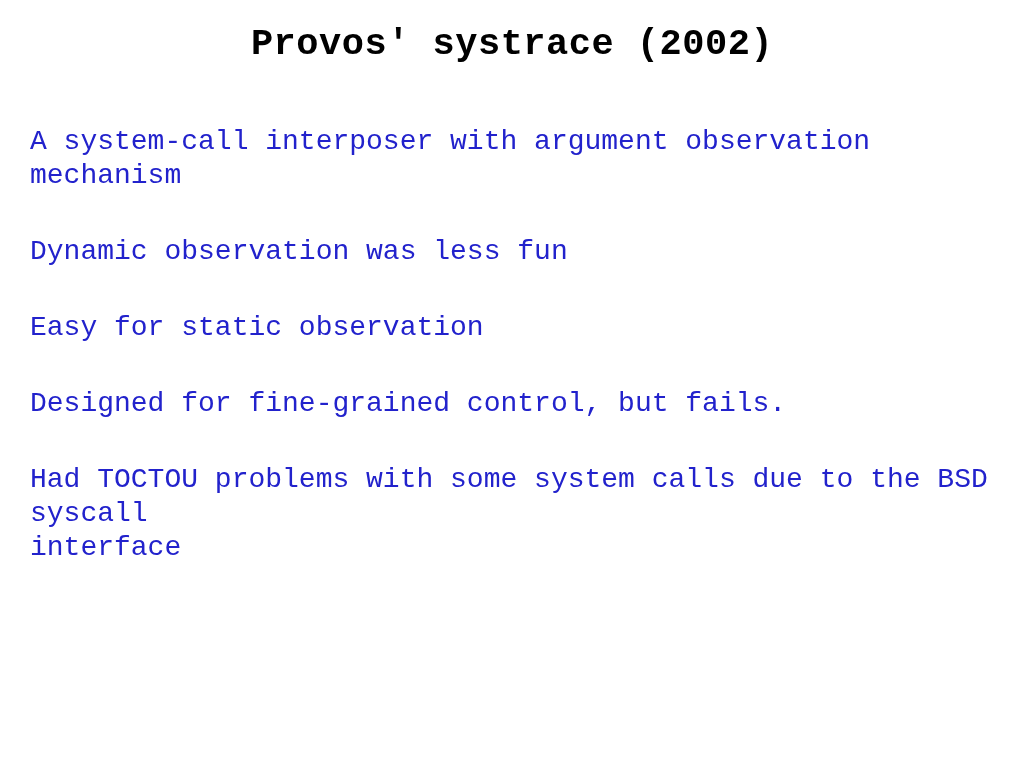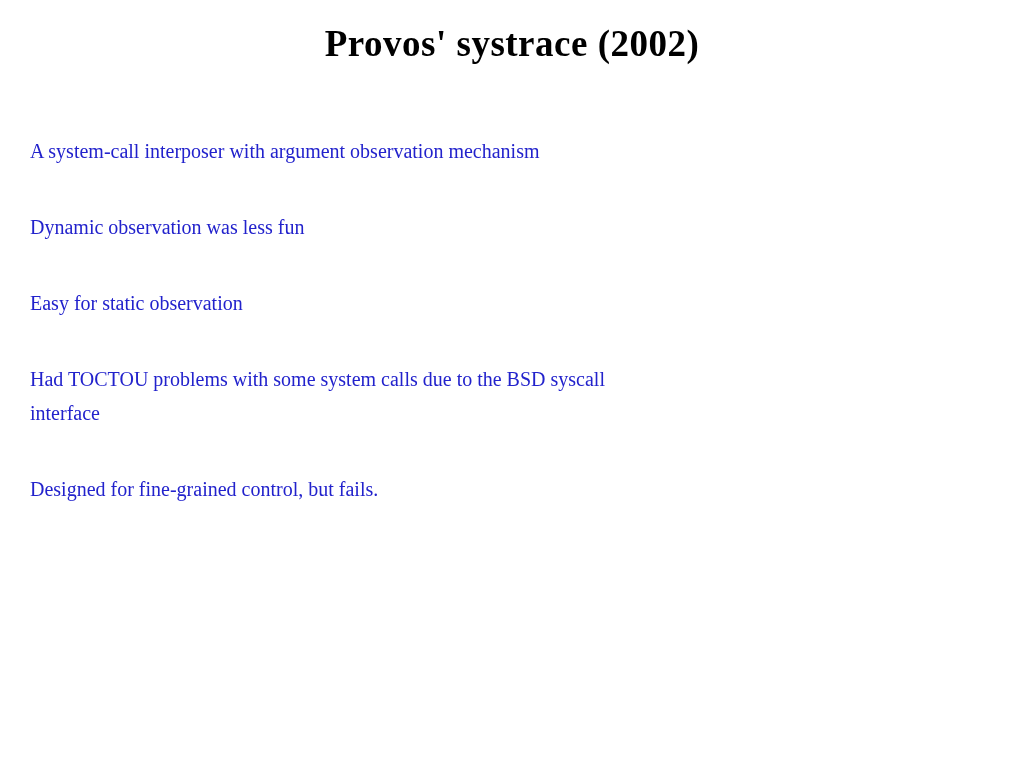--- a/index.html
+++ b/index.html
@@ -6,54 +6,54 @@
     margin: 0;
     padding: 0;
     background: #ffffff;
   }
   .slide {
     position: relative;
     width: 1024px;
     height: 768px;
     background: var(--bg-color, #ffffff);
     overflow: hidden;
-    font-family: Liberation Serif, serif;
+    font-family: Liberation Mono, monospace;
   }
   .slide-title {
     margin: 0;
     padding-top: 22px;
     text-align: center;
     font-size: 37px;
     font-weight: 800;
     letter-spacing: 0.5px;
     color: var(--title-color, #000000);
     line-height: 1.2;
   }
   .slide-body {
     position: absolute;
     top: 122px;
     left: 30px;
     right: 28px;
   }
   .slide-body p {
-    margin: 12px 0 42px 0;
-    font-size: 20px;
+    margin: 3px 0 42px 0;
+    font-size: 28px;
     line-height: 34px;
     font-weight: 500;
     color: var(--body-color, #2222cc);
     white-space: pre-line;
   }
 </style>
 </head>
 <body>
 
 <div class="slide">
   <h1 class="slide-title">Provos' systrace (2002)</h1>
 
   <div class="slide-body">
     <p>A system-call interposer with argument observation mechanism</p>
     <p>Dynamic observation was less fun</p>
     <p>Easy for static observation</p>
+    <p>Designed for fine-grained control, but fails.</p>
     <p>Had TOCTOU problems with some system calls due to the BSD syscall
 interface</p>
-    <p>Designed for fine-grained control, but fails.</p>
   </div>
 </div>
 
 </body></html>

